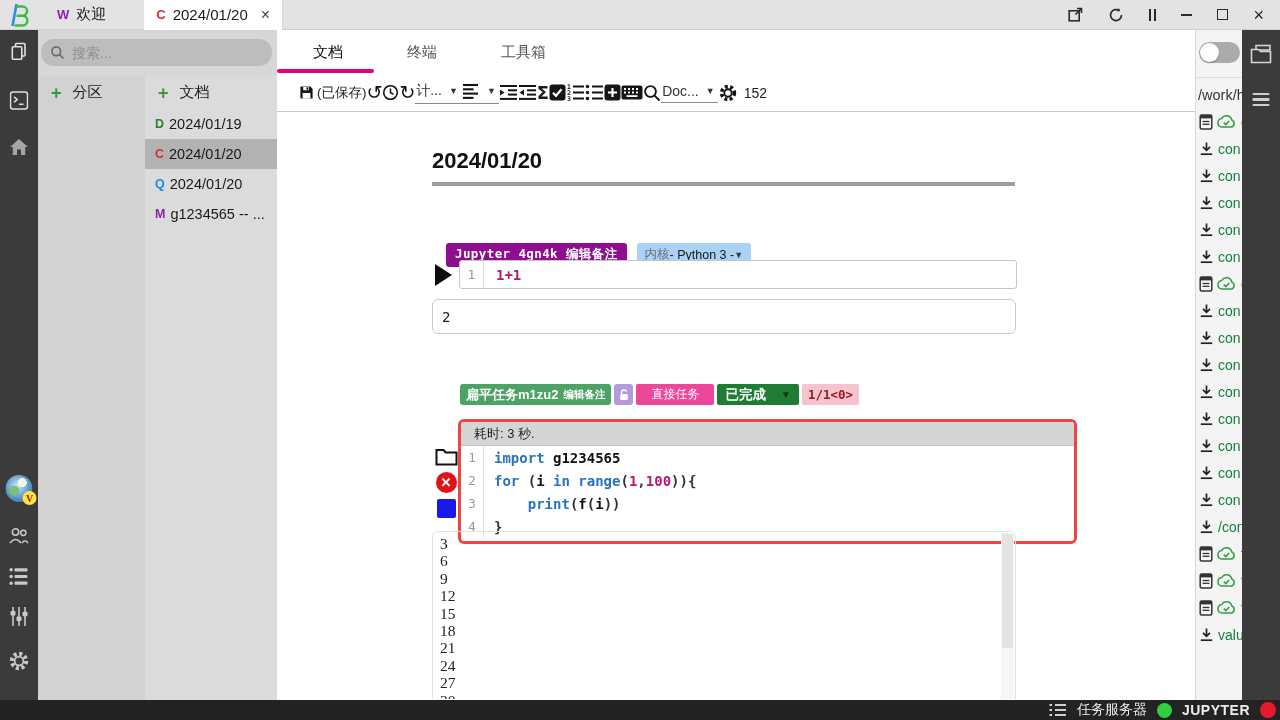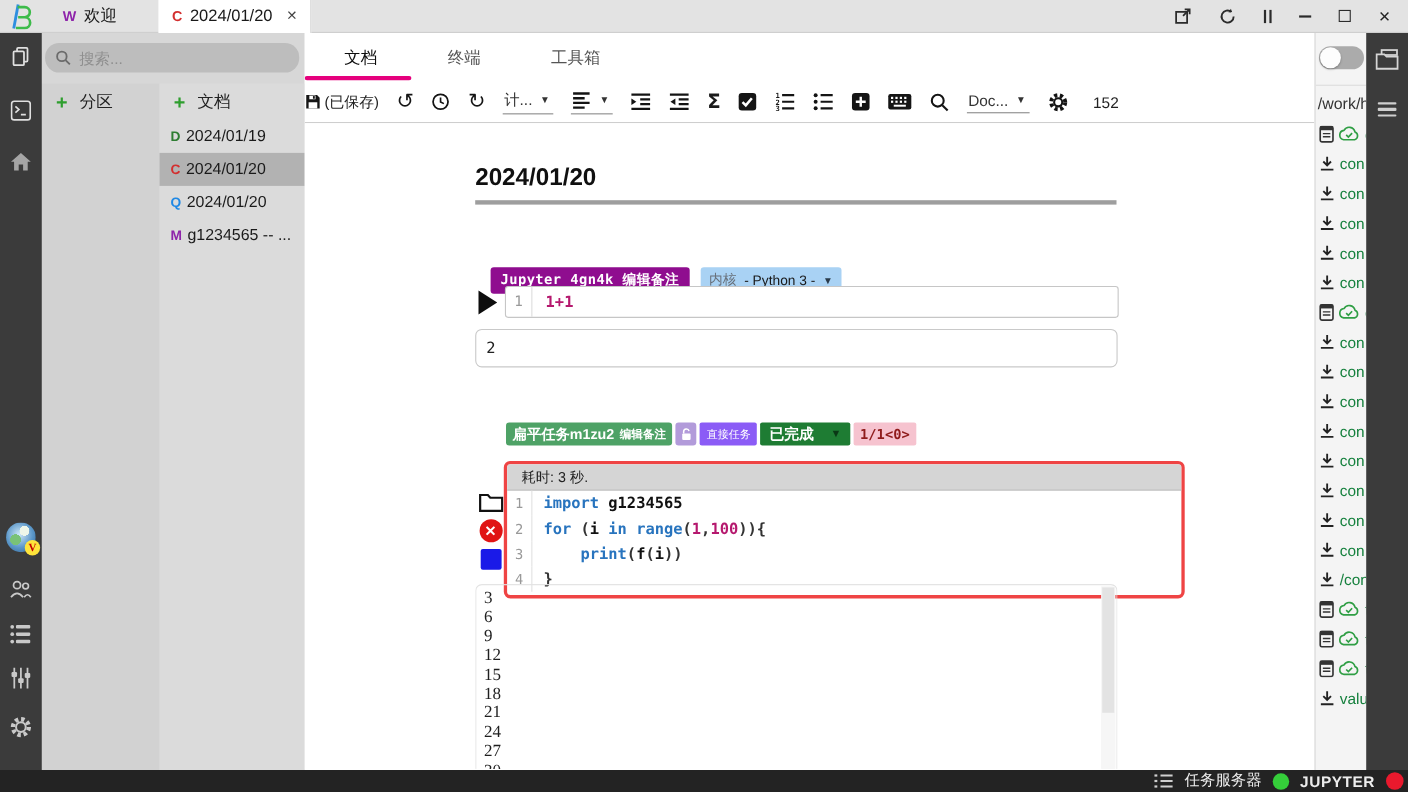--- a/index.html
+++ b/index.html
@@ -47,55 +47,55 @@
   .part .pbar, .pbar { width:4px; height:18px; flex:none; }
   .col-part .s-item { padding-left:9px; gap:8px; }
   .col-docs .s-item { padding-left:10px; gap:5px; white-space:nowrap; overflow:hidden; }
   .dpfx { font-weight:bold; font-size:12.5px; }
 
   
   .main { position:absolute; top:30px; left:277px; width:918px; bottom:20px; background:#fff; overflow:hidden; }
   .main-tabs { position:relative; height:44px; display:flex; align-items:center; padding-left:36px; gap:64px; font-size:15px; color:#555; }
   .main-tabs .mtab.on { color:#0d0d0d; }
   .tab-underline { position:absolute; left:0; bottom:1px; width:97px; height:4px; background:#E5007D; border-radius:2px; }
-  .toolbar { height:38px; border-bottom:1px solid #C9C9C9; display:flex; align-items:center; gap:16px; color:#1b1b1b; }
+  .toolbar { height:38px; border-bottom:1px solid #C9C9C9; display:flex; align-items:center; padding-left:22px; color:#1b1b1b; }
   .tbtn { display:flex; align-items:center; gap:3px; }
   .save-lbl { font-size:13.5px; color:#222; }
   .uglyph { font-family:"DejaVu Sans",sans-serif; font-size:19px; line-height:1; color:#141414; }
   .tb-dd { display:flex; align-items:center; gap:7px; border-bottom:1px solid #8a8a8a; padding:1px 3px 3px 1px; font-size:14px; color:#333; }
   .caret { font-size:9px; color:#333; }
   .sigma { font-size:18px; font-weight:bold; font-family:"DejaVu Sans",sans-serif; }
   .counter { font-size:14px; margin-left:6px; color:#222; }
 
   
   .doc-canvas { position:relative; height:calc(100% - 83px); background:#fff; }
   .abs { position:absolute; }
   .doc-title { left:155px; top:36px; font-size:22px; font-weight:bold; color:#101010; }
   .doc-hr { left:155px; top:70px; width:583px; height:4px; background:#9E9E9E; }
 
   .c1-badges { left:169px; top:131px; display:flex; gap:10px; align-items:flex-end; }
   .badge-purple { background:#8F0D8F; color:#fff; font-weight:bold; font-size:12.5px; padding:3px 9px 4px; border-radius:3px; letter-spacing:.4px; font-family:"DejaVu Sans Mono",monospace; }
-  .badge-kernel { background:#A9D2F4; border-radius:3px; padding:3px 8px 4px; font-size:12.5px; display:flex; gap:7px; align-items:center;text-align:right; }
+  .badge-kernel { background:#A9D2F4; border-radius:3px; padding:3px 8px 4px; font-size:12.5px; display:flex; align-items:center;text-align:right; }
   .badge-kernel .k1 { color:#68707a; }
   .badge-kernel .k2 { color:#1a1a1a; }
   .badge-kernel .caret { font-size:9px; color:#2a3a4a; }
 
   .c1-row { left:158px; top:148px; display:flex; align-items:center; }
   .play { width:0; height:0; border-left:17px solid #0d0d0d; border-top:11px solid transparent; border-bottom:11px solid transparent; margin-right:7px; }
   .c1-box { width:558px; height:29px; border:1px solid #C6C6C6; border-radius:3px; display:flex; align-items:stretch; background:#fff; }
   .gut { width:24px; color:#999; font-family:"DejaVu Sans Mono",monospace; font-size:13px; border-right:1px solid #DDD; display:flex; align-items:center; justify-content:center; flex:none; }
   .c1-code { display:flex; align-items:center; padding-left:12px; font-family:"DejaVu Sans Mono",monospace; font-weight:bold; font-size:14px; color:#B5186E; }
 
   .out1 { left:155px; top:187px; width:584px; height:35px; border:1px solid #C9C9C9; border-radius:6px; font-family:"DejaVu Sans Mono",monospace; font-size:14px; color:#222; display:flex; align-items:center; padding-left:9px; }
 
   .c2-badges { left:183px; top:272px; display:flex; align-items:stretch; gap:3px; height:21px; }
   .badge-green { background:#4EA266; color:#fff; border-radius:3px; padding:1px 6px; font-size:13px; font-weight:bold; display:flex; align-items:center; gap:5px; }
   .badge-green .small { font-size:10.5px; }
   .badge-lock { background:#B29BDA; border-radius:3px; width:19px; display:flex; align-items:center; justify-content:center; }
-  .badge-blue { background:#8b5cf6; color:#fff; font-size:10px; padding:1px 6px; border-radius:2px; display:flex; align-items:center; }
+  .badge-blue { background:#ec4899; color:#fff; font-size:12px; padding:1px 15px; border-radius:2px; display:flex; align-items:center; }
   .badge-select { background:#1E7C33; color:#fff; font-size:13.5px; font-weight:bold; padding:1px 8px; border-radius:2px; display:flex; align-items:center; gap:15px; }
   .badge-select .caret { color:#0A3815; font-size:10px; }
   .badge-pink { background:#F6C3CF; color:#8F1B1B; font-family:"DejaVu Sans Mono",monospace; font-weight:bold; font-size:12.5px; padding:1px 6px; display:flex; align-items:center; border-radius:2px; }
 
   .c2-icons { left:156px; top:335px; width:26px; display:flex; flex-direction:column; align-items:center; gap:6px; }
   .redx { width:21px; height:21px; border-radius:50%; background:#E01414; color:#fff; font-size:13px; font-weight:bold; display:flex; align-items:center; justify-content:center; }
   .bluesq { width:19px; height:19px; background:#1A1AE8; border-radius:2px; }
 
   .c2-box { left:181px; top:291px; width:619px; border:3px solid #ef4444; border-radius:6px; overflow:hidden; background:#fff;margin-top:16px; }
   .c2-time { height:24px; background:#D5D5D5; border-bottom:1px solid #C0C0C0; display:flex; align-items:center; padding-left:13px; font-size:13px; color:#222; }

